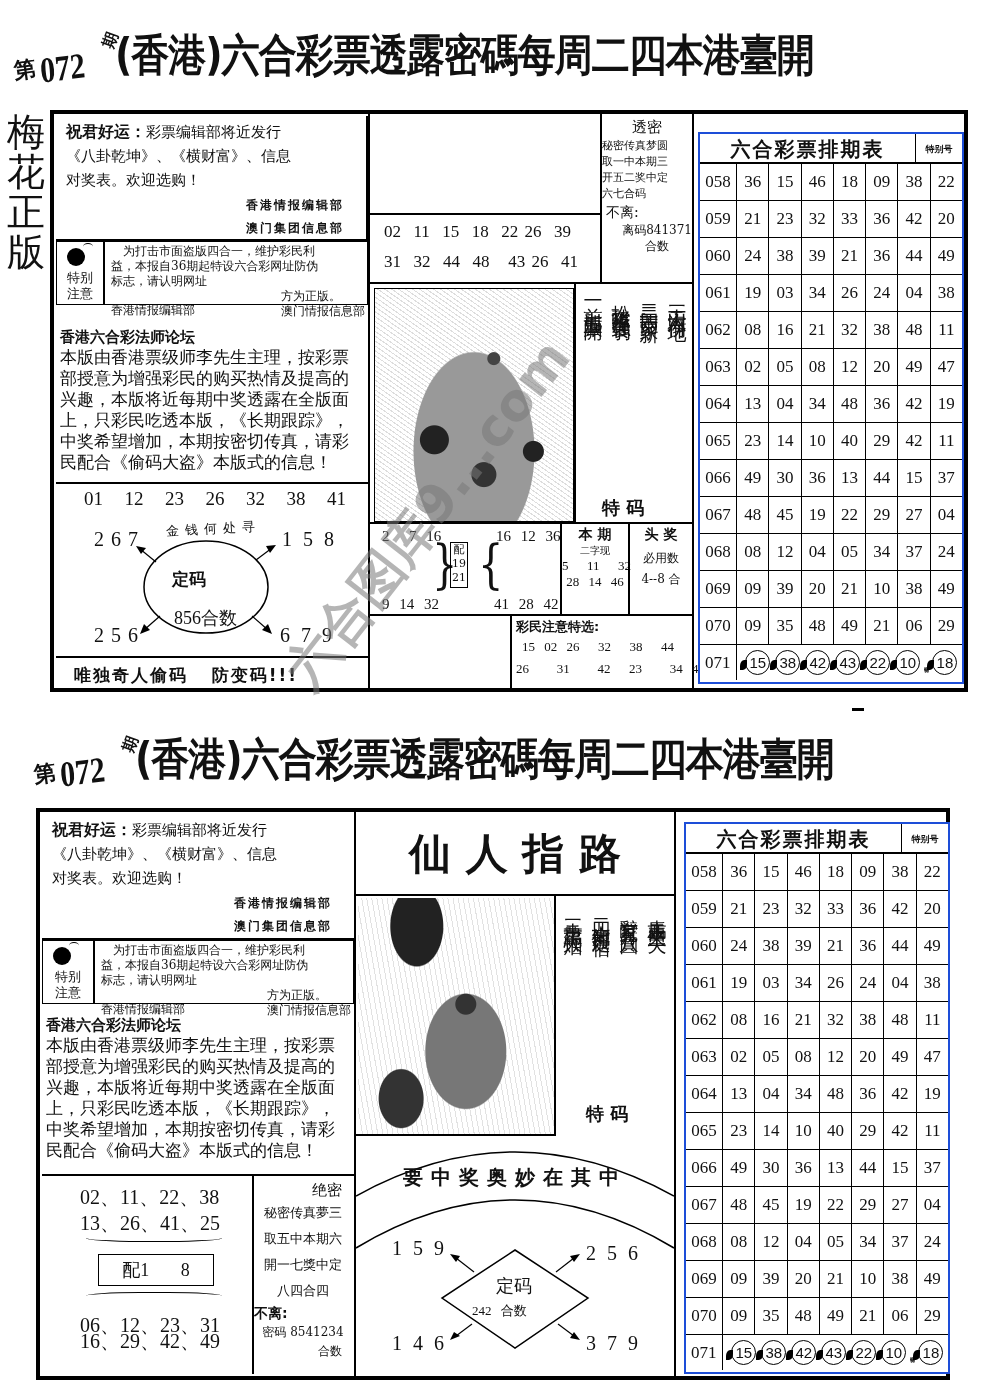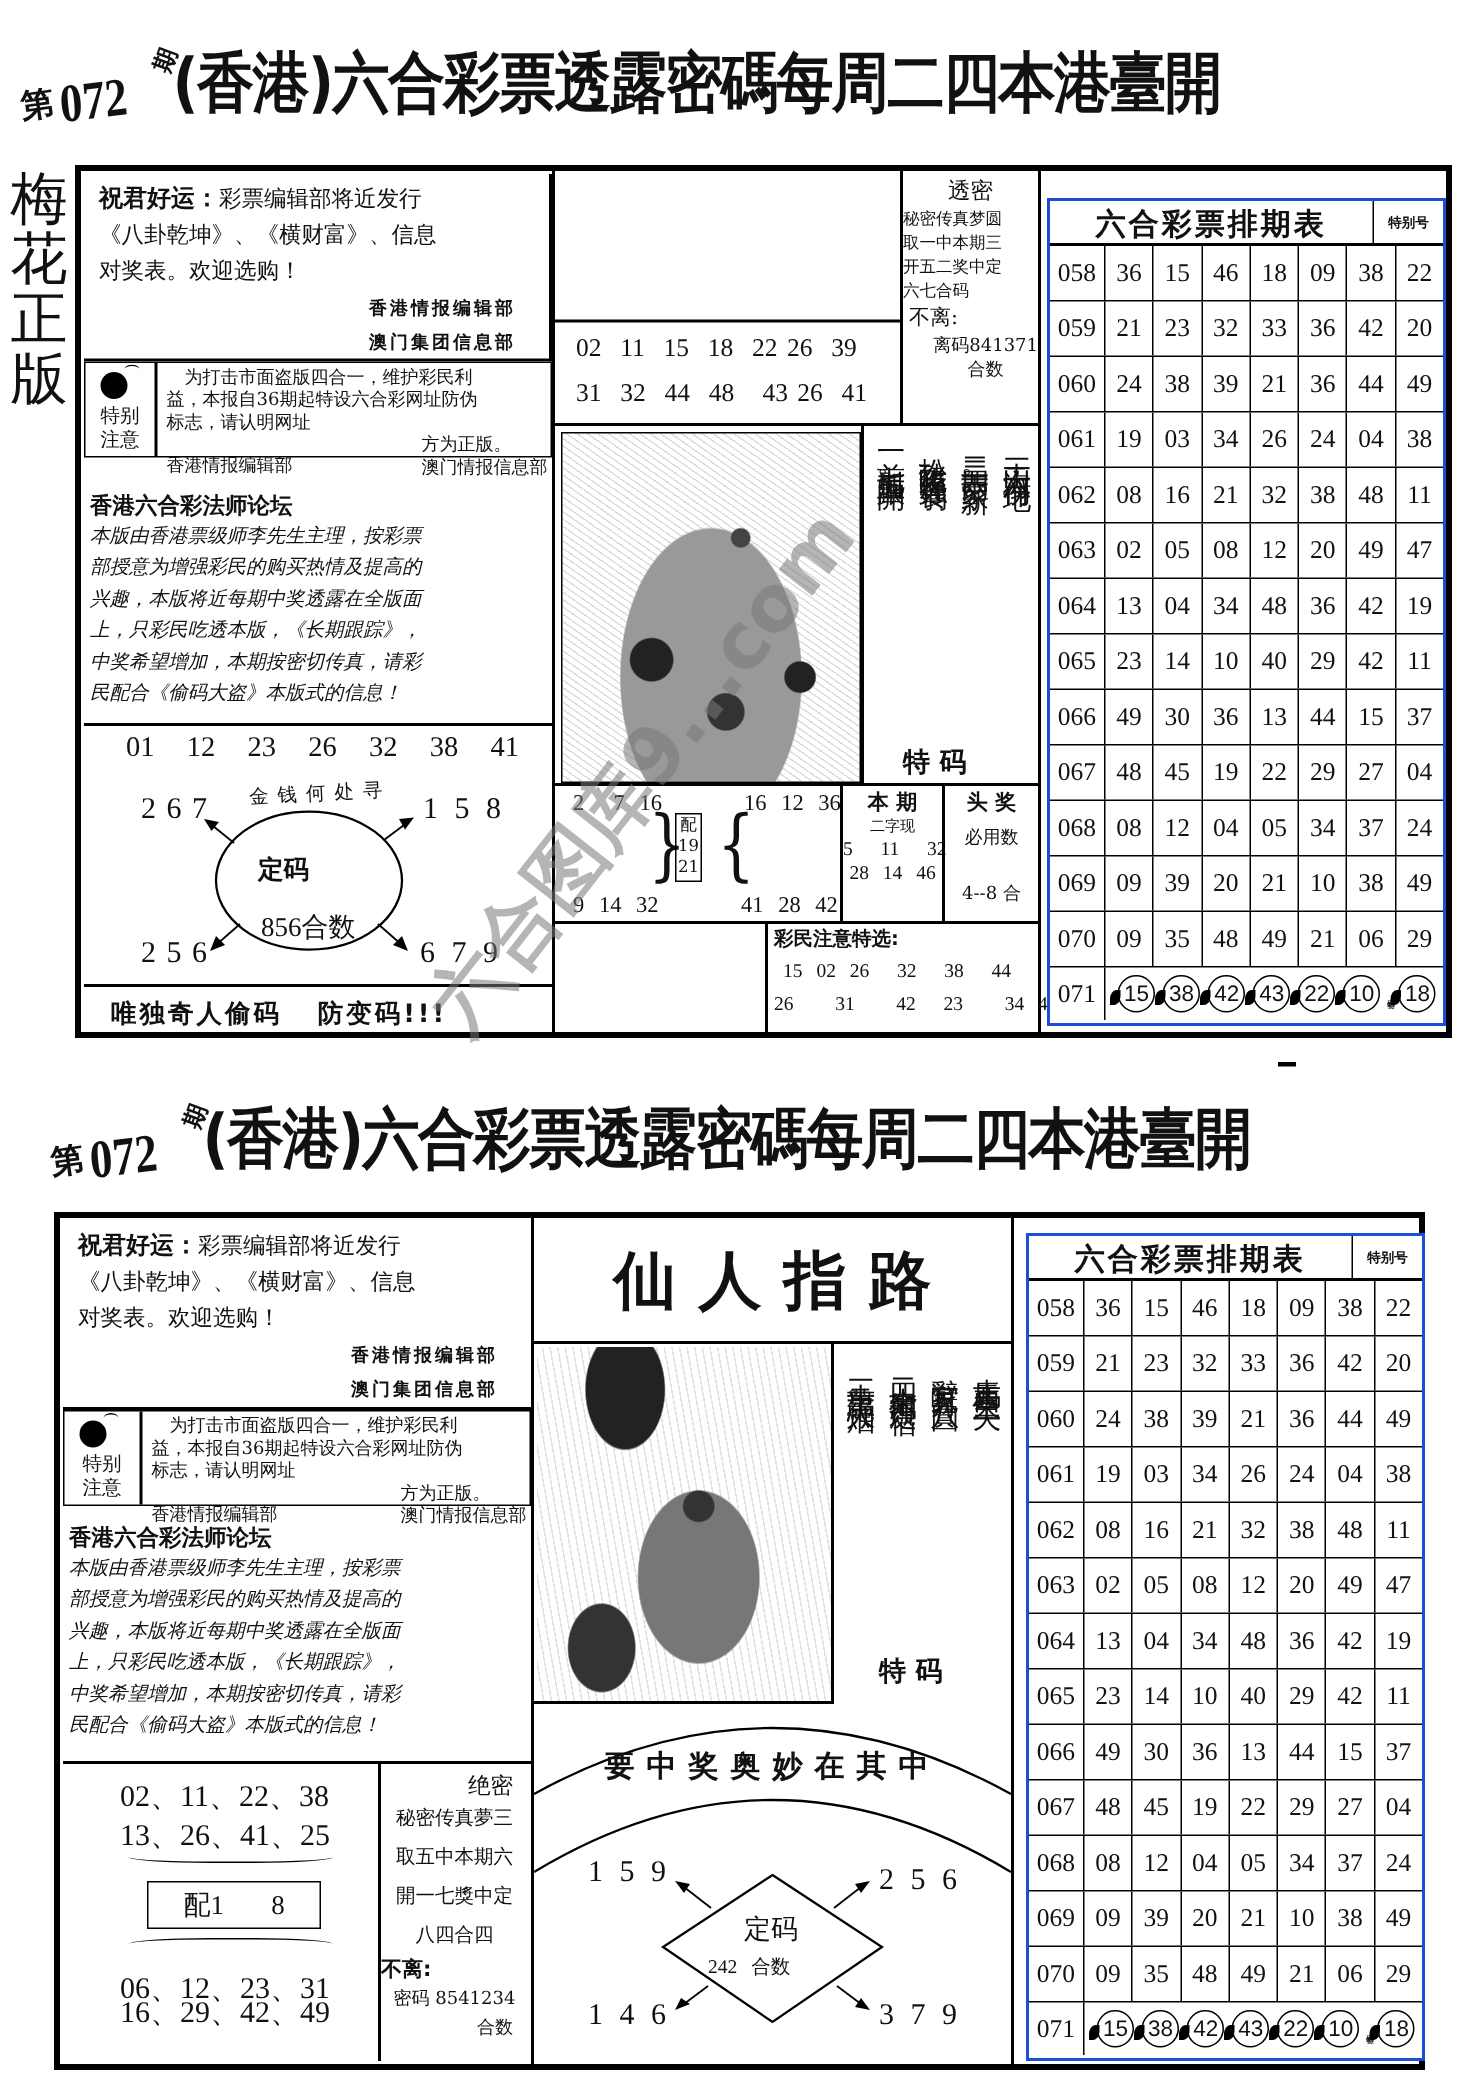--- a/index.html
+++ b/index.html
@@ -23,21 +23,21 @@
   .greet { font-size: 15px; line-height: 24px; padding: 4px 10px; }
   .greet b { font-family: "DejaVu Sans", sans-serif; font-weight: bold; font-size: 16px; }
   .greet .sign { font-family: "DejaVu Sans", sans-serif; font-weight: bold; font-size: 12px; text-align: right; letter-spacing: 2px; line-height: 26px; padding-right: 12px; }
 
   .notice-icon { position: absolute; border-right: 2px solid #000; text-align: center; font-size: 14px; }
   .bomb { width: 18px; height: 18px; border-radius: 50%; background: #000; margin: 6px auto 0 10px; position: relative; }
   .bomb:after { content: ""; position: absolute; right: -8px; top: -5px; width: 10px; height: 6px; border-top: 1.5px solid #000; border-radius: 50%; }
   .notice-text { font-size: 12px; line-height: 15px; }
 
   .forum-title { font-family: "DejaVu Sans", sans-serif; font-weight: bold; font-size: 15px; }
-  .forum-body { font-family: "DejaVu Sans", sans-serif; font-size: 13px; line-height: 21px; font-style: italic; }
+  .forum-body { font-family: "DejaVu Sans", sans-serif; font-size: 17px; line-height: 21px; }
 
   .nums { font-family: "Liberation Serif", serif; font-size: 19px; letter-spacing: 0px; word-spacing: 6px; }
 
   
   .lt { position: absolute; border: 2px solid #1d4ed8; background: #fff; }
   .lt-head { display: flex; border-bottom: 2px solid #000; height: 30px; }
   .lt-head .t { flex: 1; font-family: "DejaVu Sans", sans-serif; font-weight: bold; font-size: 20px; text-align: center; line-height: 30px; letter-spacing: 2px; border-right: 1px solid #000; }
   .lt-head .s { width: 46px; font-family: "DejaVu Sans", sans-serif; font-weight: bold; font-size: 9px; text-align: center; line-height: 30px; }
   .lt-row { display: flex; border-bottom: 1px solid #000; }
   .lt-row:last-child { border-bottom: none; }
@@ -186,21 +186,21 @@
   <div class="abs" style="left:508px; top:412px; width:66px; text-align:center;">
     <div style="font-family:'DejaVu Sans',sans-serif; font-weight:bold; font-size:14px; white-space:pre;">本 期</div>
     <div style="font-size:10px;">二字现</div>
     <div class="nums" style="font-size:13px; white-space:pre;">5  11  32</div>
     <div class="nums" style="font-size:13px; white-space:pre;">28 14 46</div>
   </div>
   <div class="abs" style="left:574px; top:408px; width:2px; height:92px; background:#000;"></div>
   <div class="abs" style="left:576px; top:412px; width:62px; text-align:center;">
     <div style="font-family:'DejaVu Sans',sans-serif; font-weight:bold; font-size:14px; white-space:pre;">头 奖</div>
     <div style="font-size:12px; margin-top:6px;">必用数</div>
-    <div style="font-size:12px; margin-top:20px;">4--8 合</div>
+    <div style="font-size:12px; margin-top:4px;">4--8 合</div>
   </div>
   <div class="abs" style="left:316px; top:500px; width:322px; height:2px; background:#000;"></div>
 
   <div class="abs" style="left:456px; top:500px; width:2px; height:74px; background:#000;"></div>
   <div class="abs" style="left:462px; top:504px; width:176px;">
     <div style="font-family:'DejaVu Sans',sans-serif; font-weight:bold; font-size:13px; line-height:18px;">彩民注意特选:</div>
     <div class="nums" style="font-size:13px; white-space:pre; line-height:22px; padding-left:6px;">15 02 26  32  38  44</div>
     <div class="nums" style="font-size:13px; white-space:pre; line-height:22px;">26   31   42  23   34 49</div>
   </div>
 

